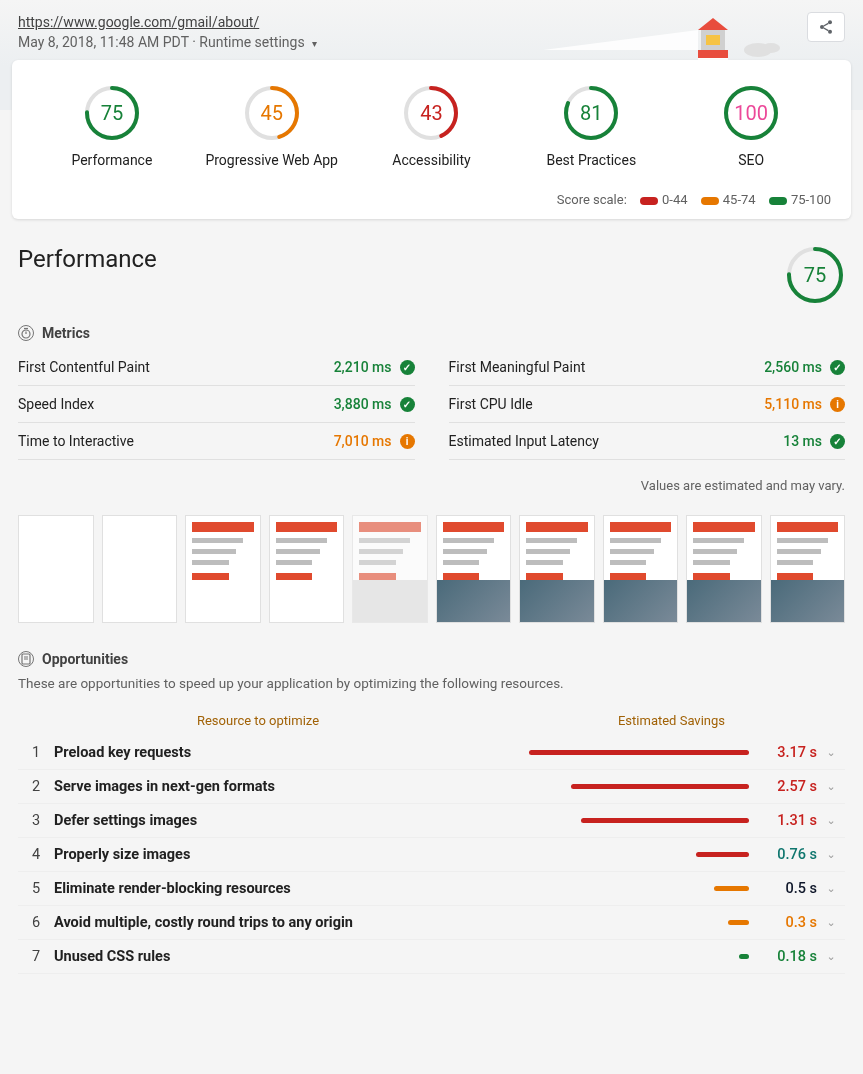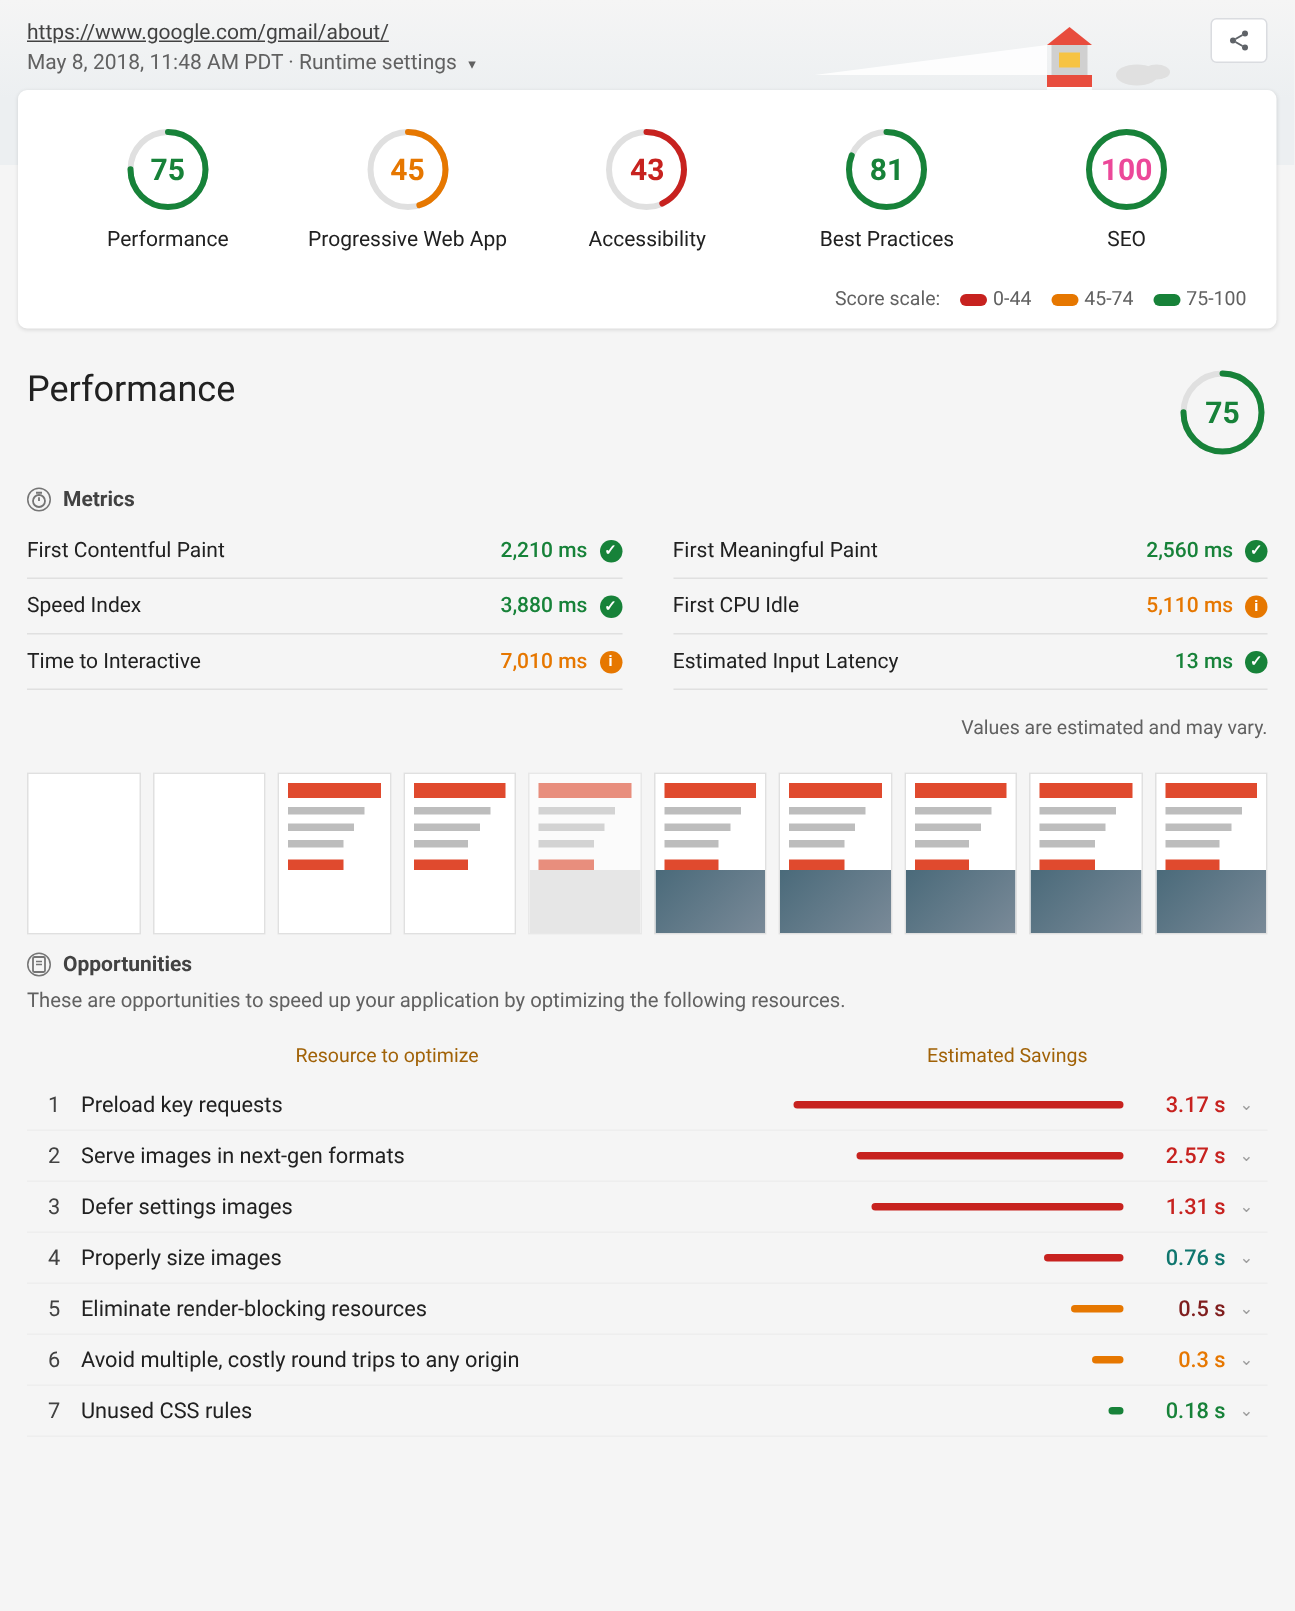--- a/index.html
+++ b/index.html
@@ -78,21 +78,21 @@
     height: 58px;
   }
   .gauge svg { width: 100%; height: 100%; }
   .gauge-text {
     position: absolute;
     top: 0; left: 0; right: 0; bottom: 0;
     display: flex;
     align-items: center;
     justify-content: center;
     font-size: 20px;
-    font-weight: 700;
+    font-weight: 400;
   }
   .score-label {
     margin-top: 10px;
     font-size: 14px;
     color: #212121;
   }
   .score-scale {
     text-align: right;
     font-size: 13px;
     color: #616161;
@@ -226,20 +226,21 @@
     cursor: pointer;
   }
   .opps-idx {
     flex: 0 0 36px;
     text-align:center;
     color:#424242;
   }
   .opps-name {
     flex: 0 0 444px;
     color:#212121;
+    font-weight:bold;
   }
   .opps-bar-wrap {
     flex: 1;
     display:flex;
     align-items:center;
     justify-content:flex-end;
     padding-right:4px;
   }
   .opps-bar {
     height: 5px;
@@ -494,21 +495,21 @@
       <div class="frame">
         <div class="topbar"></div>
       <div class="txt" style="width:70%"></div>
       <div class="txt" style="width:60%"></div>
       <div class="txt" style="width:50%"></div>
       <div class="btn"></div>
       <div class="img" style="background:linear-gradient(135deg,#4a6a7a,#7a8a98)"></div>
       </div>
     </div>
 
-  <div class="subhead" style="margin-top:12px">
+  <div class="subhead" style="margin-top:28px">
     <span class="sub-icon">
       <svg width="10" height="12" viewBox="0 0 10 12">
           <rect x="1" y="1" width="8" height="10" rx="1" fill="none" stroke="#757575" stroke-width="1.2"></rect>
           <line x1="3" y1="4" x2="7" y2="4" stroke="#757575"></line>
           <line x1="3" y1="6" x2="7" y2="6" stroke="#757575"></line>
         </svg>
     </span>
     <span>Opportunities</span>
   </div>
   <div class="opps-desc">These are opportunities to speed up your application by optimizing the following resources.</div>
@@ -553,21 +554,21 @@
     </div>
     <div class="opps-val" style="color:#0f766e">0.76 s</div>
     <div class="opps-chevron">⌄</div>
       </div>
       <div class="opps-row">
     <div class="opps-idx">5</div>
     <div class="opps-name">Eliminate render-blocking resources</div>
     <div class="opps-bar-wrap">
       <div class="opps-bar" style="width:34.70031545741325px;background:#e67700"></div>
     </div>
-    <div class="opps-val" style="color:#7f1d1d">0.5 s</div>
+    <div class="opps-val" style="color:#0f172a">0.5 s</div>
     <div class="opps-chevron">⌄</div>
       </div>
       <div class="opps-row">
     <div class="opps-idx">6</div>
     <div class="opps-name">Avoid multiple, costly round trips to any origin</div>
     <div class="opps-bar-wrap">
       <div class="opps-bar" style="width:20.820189274447948px;background:#e67700"></div>
     </div>
     <div class="opps-val" style="color:#e67700">0.3 s</div>
     <div class="opps-chevron">⌄</div>

